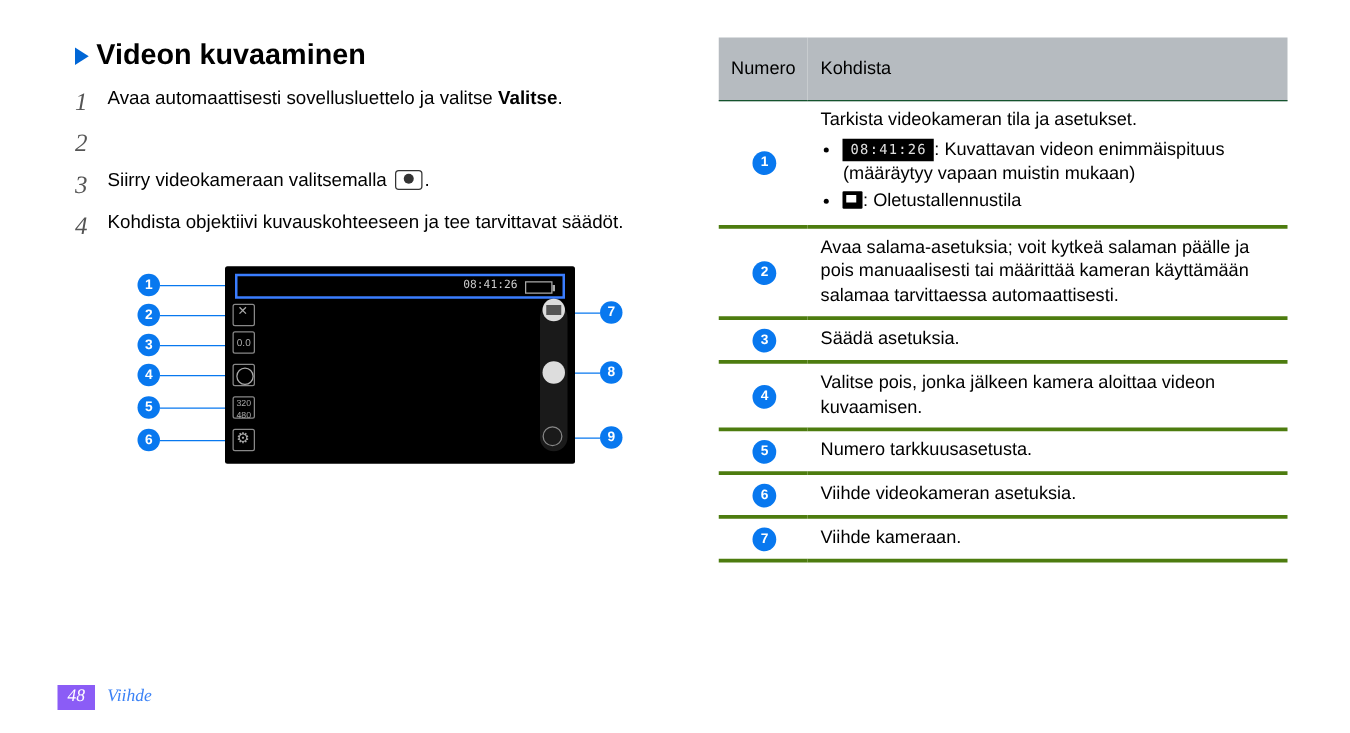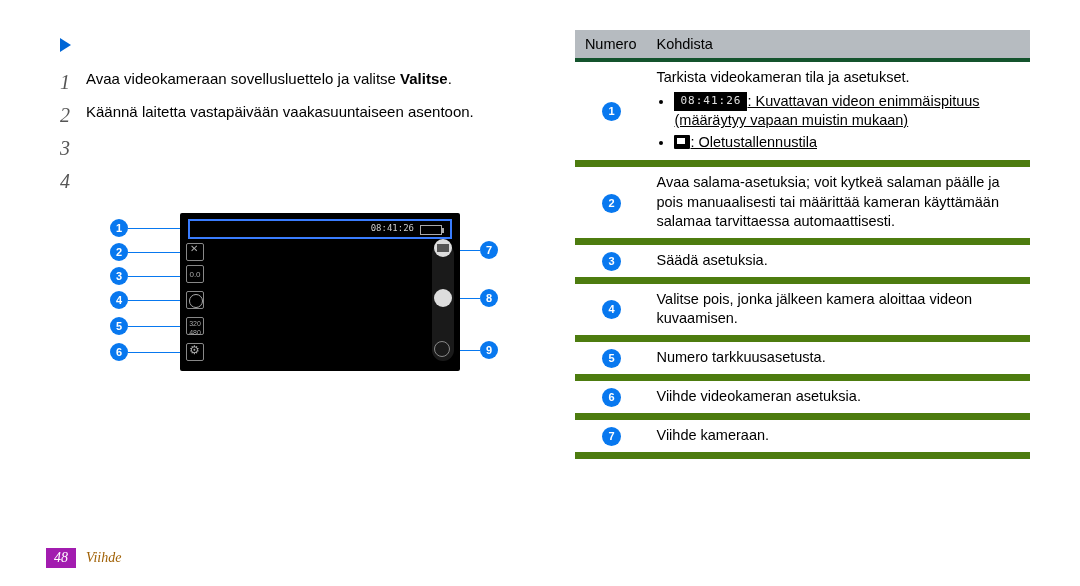--- a/index.html
+++ b/index.html
@@ -175,26 +175,26 @@
 
   table.func {
     border-collapse: collapse;
     width: 100%;
     font-size: 14.5px;
   }
   table.func th {
     background: #b6bbc0;
     text-align: left;
     font-weight: normal;
-    padding: 6px 10px;
-    border-bottom: 4px solid #14532d;
+    padding: 17px 10px;
+    border-bottom: 1px solid #14532d;
   }
   table.func td {
     padding: 6px 8px 6px 10px;
-    border-bottom: 7px solid #4d7c0f;
+    border-bottom: 3px solid #4d7c0f;
     vertical-align: middle;
     line-height: 1.35;
   }
   table.func td.num {
     width: 54px;
     text-align: center;
     vertical-align: middle;
   }
   .num-badge {
     display: inline-flex;
@@ -204,21 +204,21 @@
     color: #fff;
     font-size: 11px;
     font-weight: bold;
     align-items: center;
     justify-content: center;
   }
   ul.cell-list {
     list-style: disc;
     margin: 4px 0 0 18px;
   }
-  ul.cell-list li { margin-bottom: 2px; text-decoration: underline; }
+  ul.cell-list li { margin-bottom: 2px; }
   .timecode-box {
     display: inline-block;
     background: #000;
     color: #e0e0e0;
     font-family: monospace;
     font-size: 11px;
     padding: 2px 6px;
     vertical-align: middle;
     letter-spacing: 1px;
   }
@@ -232,53 +232,54 @@
   }
   .storage-icon::after{content:"";position:absolute;left:3px;top:3px;width:8px;height:6px;background:#fff;}
   .footer {
     position: absolute;
     left: 46px;
     bottom: 18px;
     font-size: 14px;
   }
   .footer .pg {
     display:inline-block;
-    background:#a21caf;
+    background:#8b5cf6;
     color:#fff;
     padding:2px 8px;
     font-style: italic;
     font-family: Georgia, serif;
     margin-right:6px;
     font-size: 14px;
   }
-  .footer .sect { font-style: italic; font-family: Georgia, serif; color:#a16207;}
+  .footer .sect { font-style: italic; font-family: Georgia, serif; color:#3b82f6;}
 </style>
 </head>
 <body>
 
 <div class="columns">
   <div class="col-left">
     <div class="section-title">
-      <span class="chevron"></span>
+      <span class="chevron"></span><span>Videon kuvaaminen</span>
     </div>
 
     <div class="step-list">
       <div class="step">
         <div class="step-num">1</div>
-        <div class="step-text"><span>Avaa videokameraan sovellusluettelo ja valitse </span><b>Valitse</b><span>.</span></div>
+        <div class="step-text"><span>Avaa automaattisesti sovellusluettelo ja valitse </span><b>Valitse</b><span>.</span></div>
       </div>
       <div class="step">
         <div class="step-num">2</div>
-        <div class="step-text">Käännä laitetta vastapäivään vaakasuuntaiseen asentoon.</div>
       </div>
       <div class="step">
         <div class="step-num">3</div>
+        <div class="step-text"><span>Siirry videokameraan valitsemalla </span><span class="icon-inline"></span><span>.</span></div>
       </div>
       <div class="step">
         <div class="step-num">4</div>
+        <div class="step-text">Kohdista objektiivi kuvauskohteeseen ja tee tarvittavat säädöt.</div>
       </div>
     </div>
 
     <div class="diagram-wrap">
 
       <div class="callout-badge cb-left cb1">1</div>
       <div class="leader ld-left ld1"></div>
       <div class="callout-badge cb-left cb2">2</div>
       <div class="leader ld-left ld2"></div>
       <div class="callout-badge cb-left cb3">3</div>

